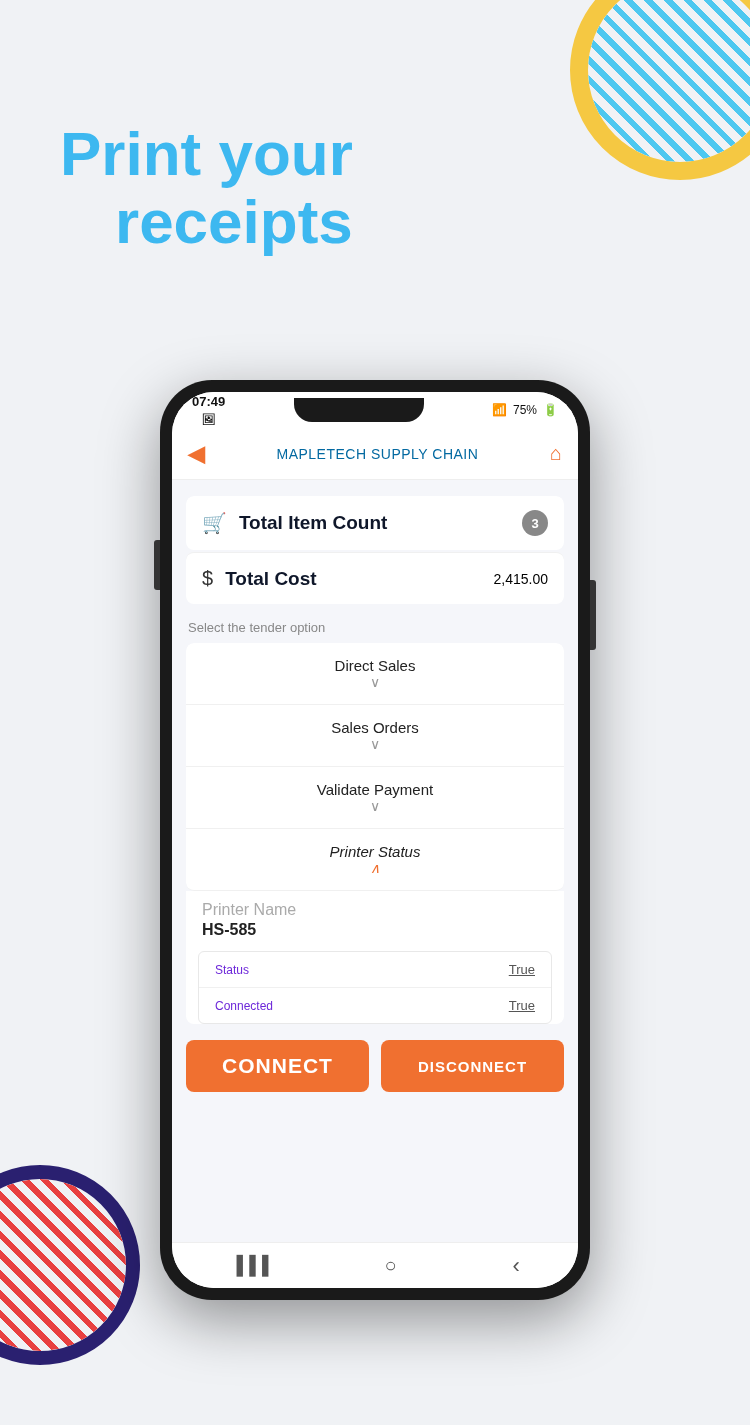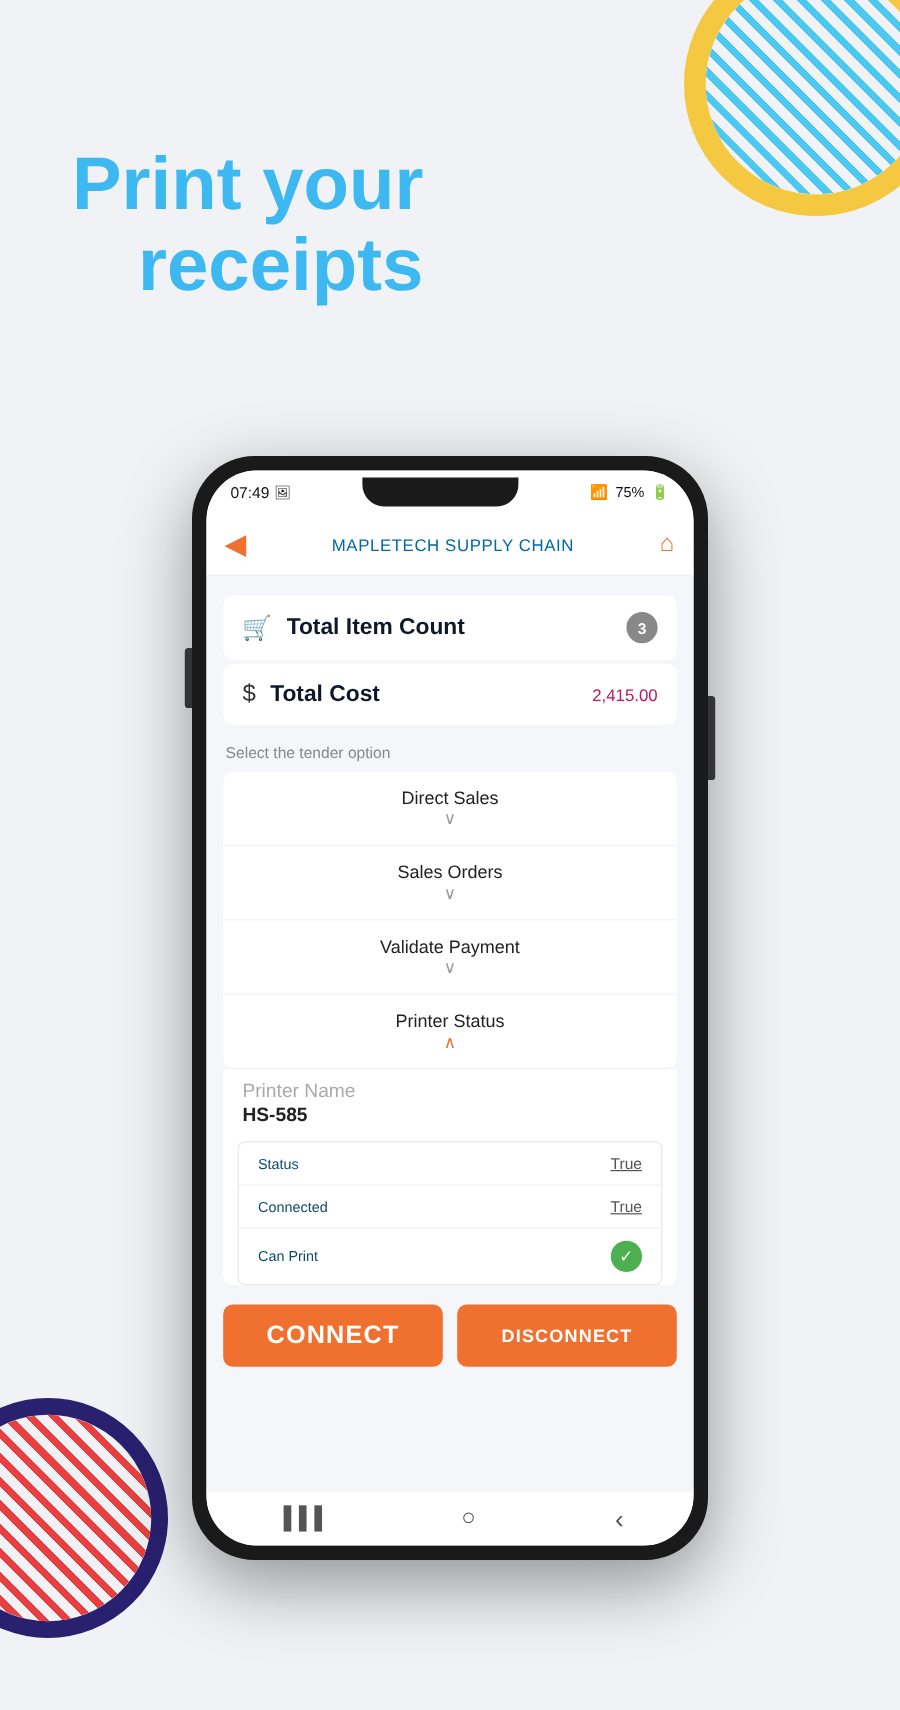--- a/index.html
+++ b/index.html
@@ -124,25 +124,26 @@
       background: #fff;
       height: 36px;
       display: flex;
       align-items: center;
       justify-content: space-between;
       padding: 0 20px;
       flex-shrink: 0;
     }
     .status-time {
       font-size: 13px;
-      font-weight: 400;
+      font-weight: 700;
       color: #111;
       display: flex;
       align-items: center;
       gap: 4px;
+      flex-direction: column;
     }
     .status-icons {
       display: flex;
       align-items: center;
       gap: 6px;
       font-size: 12px;
       color: #111;
     }
     
     .notch-area {
@@ -225,21 +226,21 @@
       width: 26px;
       height: 26px;
       display: flex;
       align-items: center;
       justify-content: center;
       font-size: 13px;
       font-weight: 700;
     }
     .card-value {
       font-size: 14px;
-      color: #be185d;
+      color: #000000;
     }
     .cards-group {
       border-radius: 8px;
       overflow: hidden;
       margin-bottom: 14px;
     }
     .info-card + .info-card {
       border-top: 1px solid #f0f0f0;
     }
 
@@ -261,20 +262,21 @@
       border-bottom: 1px solid #f0f0f0;
       cursor: pointer;
       flex-direction: column;
     }
     .dropdown-row:first-child {
       border-radius: 8px 8px 0 0;
     }
     .dropdown-row:last-child {
       border-radius: 0 0 8px 8px;
       border-bottom: none;
+      font-style: italic;
     }
     .dropdown-row-text {
       font-size: 15px;
       color: #222;
     }
     .dropdown-chevron {
       color: #999;
       font-size: 14px;
     }
     .dropdown-chevron-up {
@@ -310,21 +312,21 @@
       align-items: center;
       justify-content: space-between;
       padding: 10px 16px;
       border-bottom: 1px solid #f0f0f0;
     }
     .printer-status-row:last-child {
       border-bottom: none;
     }
     .printer-status-key {
       font-size: 12px;
-      color: #0c4a6e;
+      color: #6d28d9;
     }
     .printer-status-val {
       font-size: 13px;
       color: #555;
       font-weight: 500;
       text-decoration: underline;
     }
     .checkmark-green {
       color: #fff;
       background: #4caf50;
@@ -479,26 +481,20 @@
 
           <div class="printer-status-table">
             <div class="printer-status-row">
               <span class="printer-status-key">Status</span>
               <span class="printer-status-val">True</span>
             </div>
             <div class="printer-status-row">
               <span class="printer-status-key">Connected</span>
               <span class="printer-status-val">True</span>
             </div>
-            <div class="printer-status-row">
-              <span class="printer-status-key">Can Print</span>
-              <div class="checkmark-green">
-                <span>✓</span>
-              </div>
-            </div>
           </div>
         </div>
 
         <div class="action-buttons">
           <button class="btn-connect">CONNECT</button>
           <button class="btn-disconnect">DISCONNECT</button>
         </div>
 
       </div>
 

